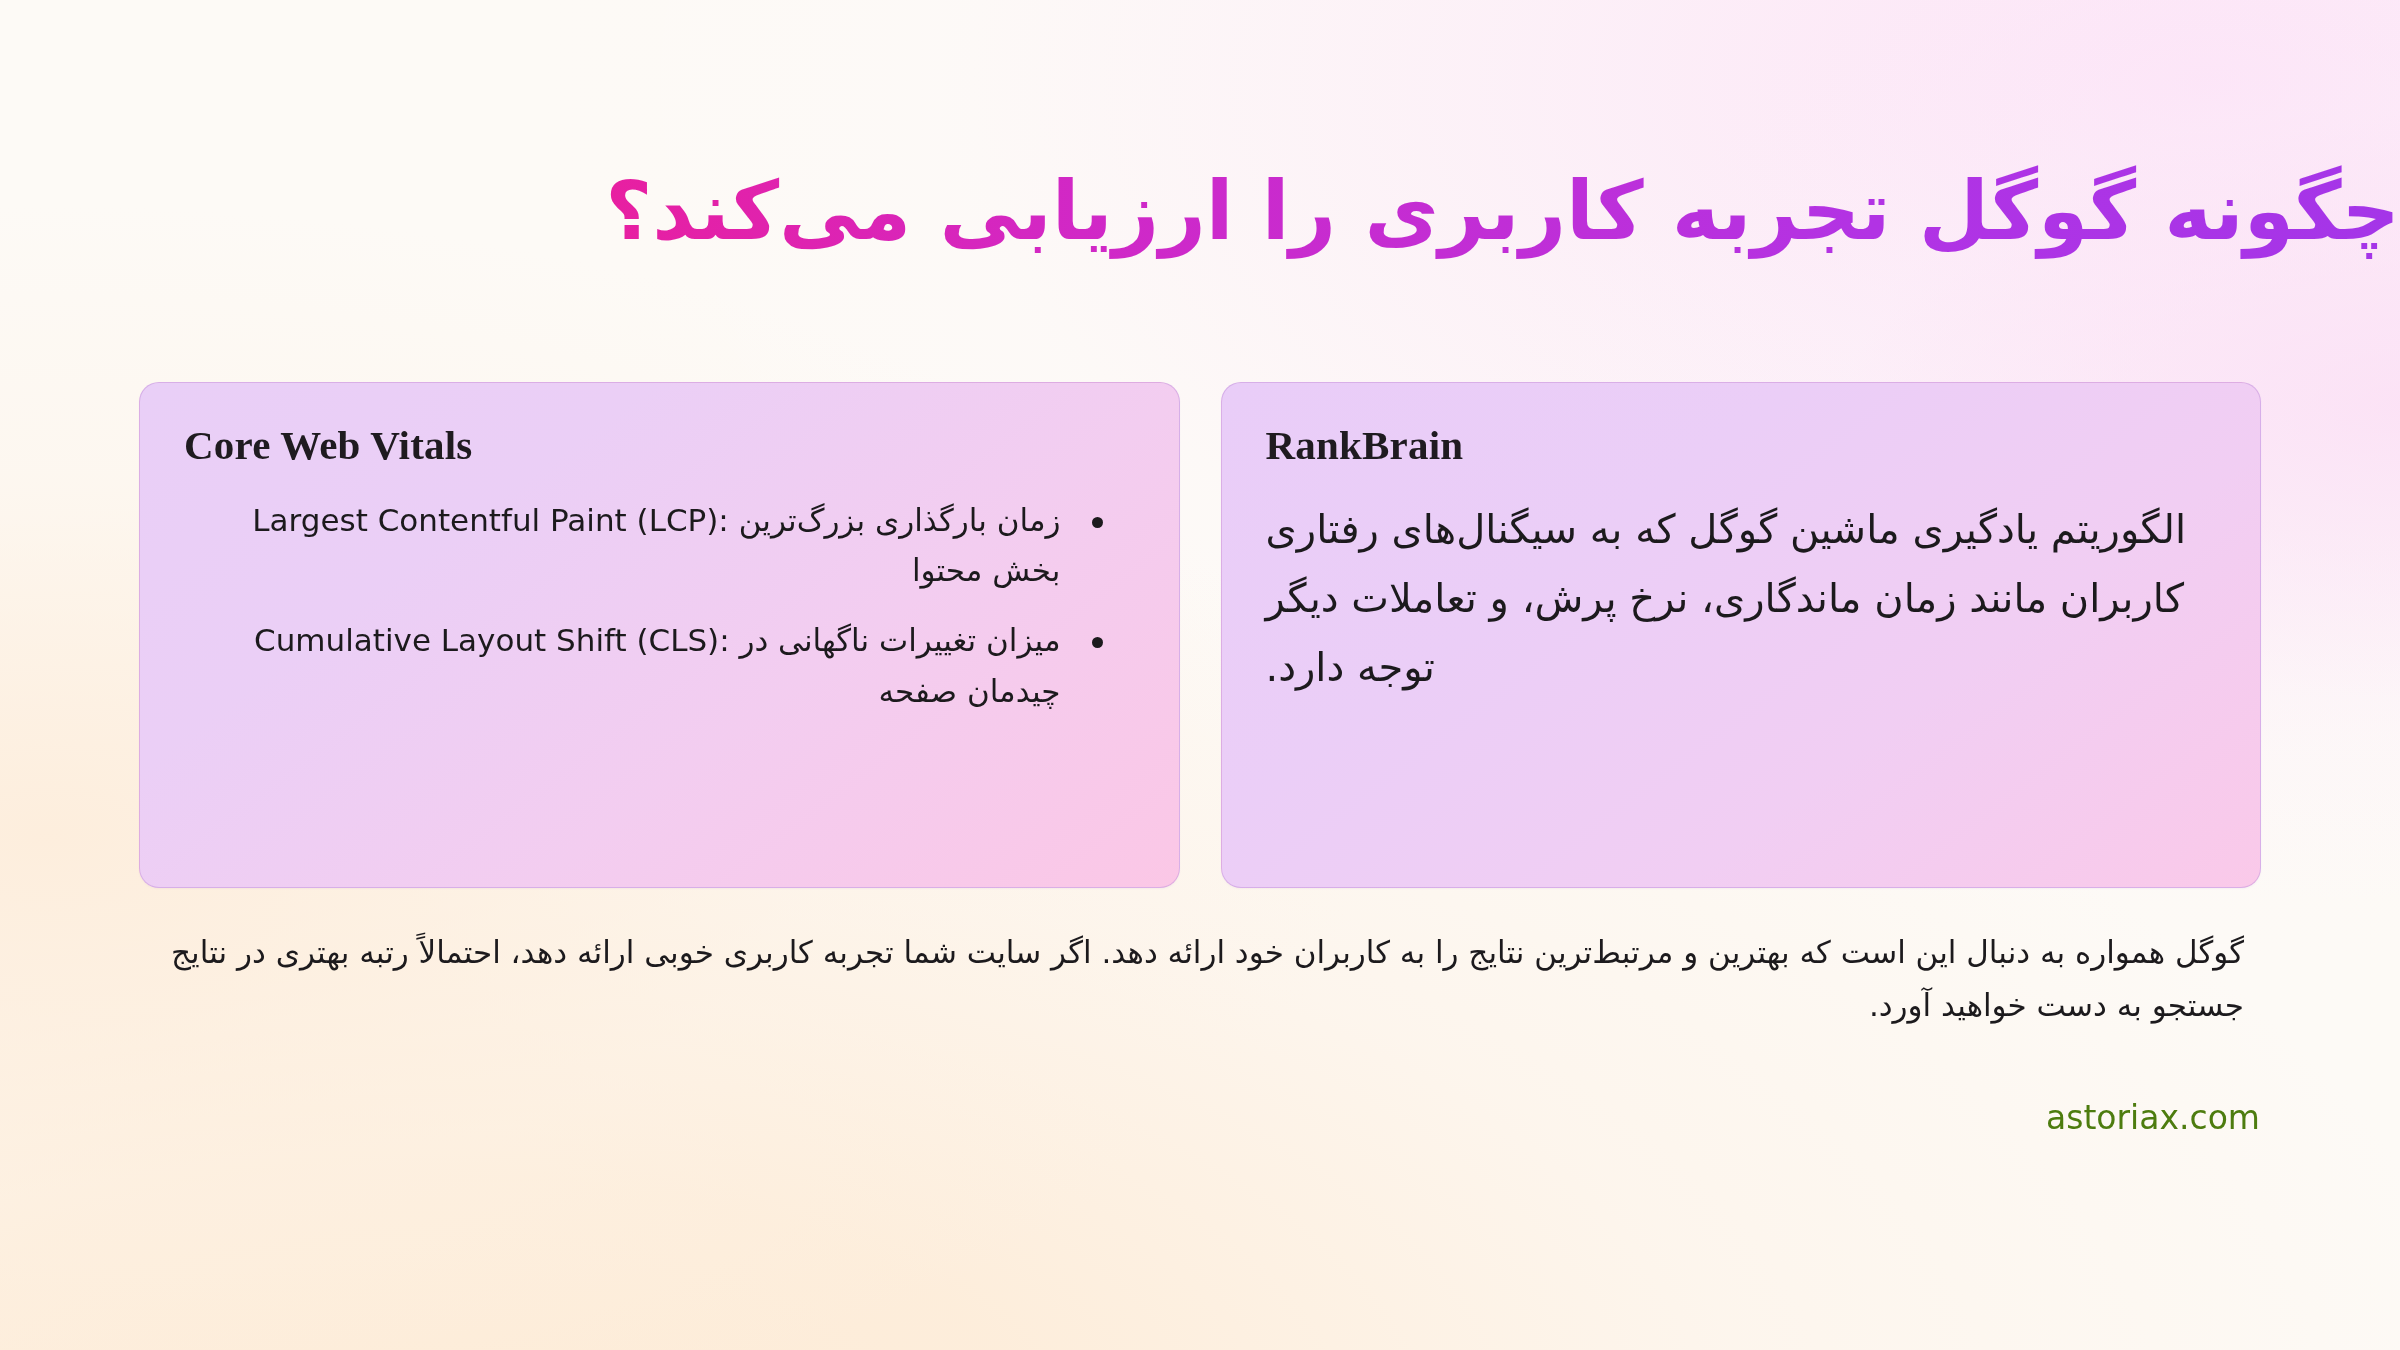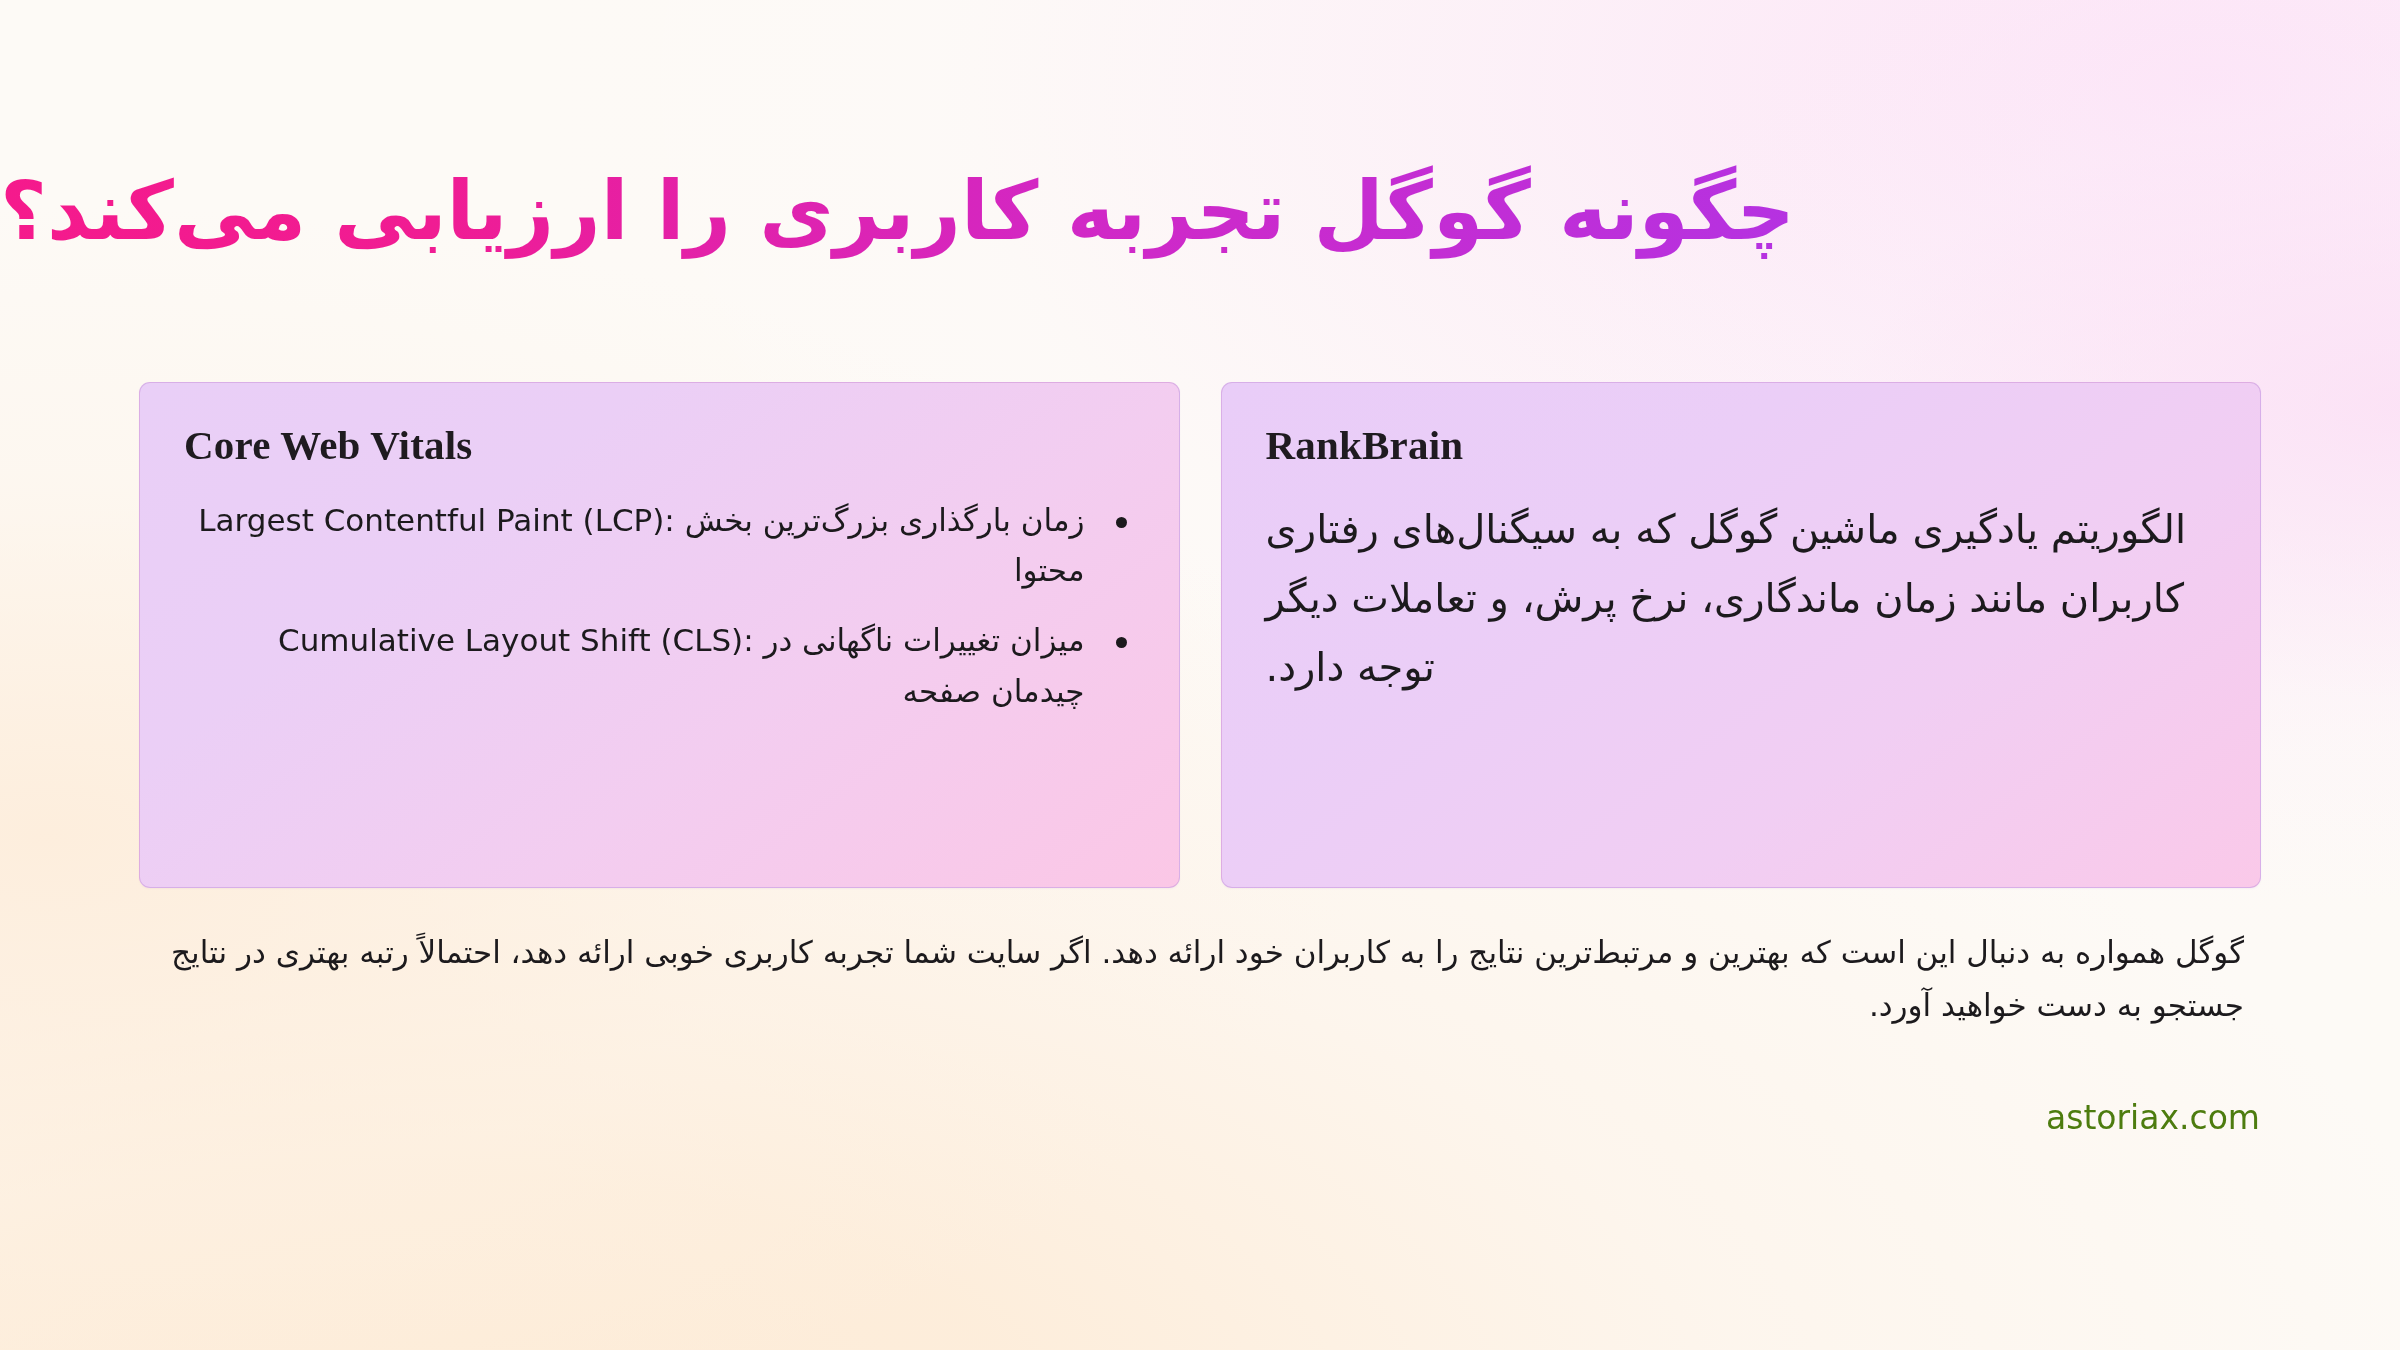--- a/index.html
+++ b/index.html
@@ -46,21 +46,21 @@
   .stage{
     position:relative;
     width:2400px; height:1350px;
     z-index:2;
   }
 
   
   .title{
     position:absolute;
     top:164px; left:0; right:0;
-    text-align:left;
+    text-align:right;
     font-family:"DejaVu Sans", sans-serif;
     font-size:81px;
     font-weight:700;
     line-height:1.18;
     letter-spacing:-0.5px;
     direction:rtl;
     background:linear-gradient(270deg, #A435E8 0%, #B233E4 22%, #D128C6 55%, #F01C93 82%, #F51A8C 100%);
     -webkit-background-clip:text;
     background-clip:text;
     color:transparent;
@@ -74,25 +74,25 @@
     top:382px; left:139px;
     width:2122px;
     height:506px;
     display:flex;
     flex-direction:row;
     gap:41px;
     direction:ltr;
   }
   .card{
     flex:1 1 0;
-    border-radius:11px;
+    border-radius:20px;
     border:1px solid rgba(198,150,221,0.55);
     background:linear-gradient(143deg, #E9CFF7 0%, #EBCFF6 30%, #F3CDF0 62%, #FBC7E6 100%);
     box-shadow:0 1px 2px rgba(160,110,190,0.07);
-    padding:38px 28px 34px 44px;
+    padding:38px 52px 34px 44px;
     overflow:hidden;
     position:relative;
   }
   .card-right{
     background:linear-gradient(143deg, #E9CDF8 0%, #EBCEF7 34%, #F1CEF3 66%, #FAC9E9 100%);
   }
 
   .card-title{
     font-family:"Liberation Serif", "DejaVu Serif", serif;
     font-weight:700;

